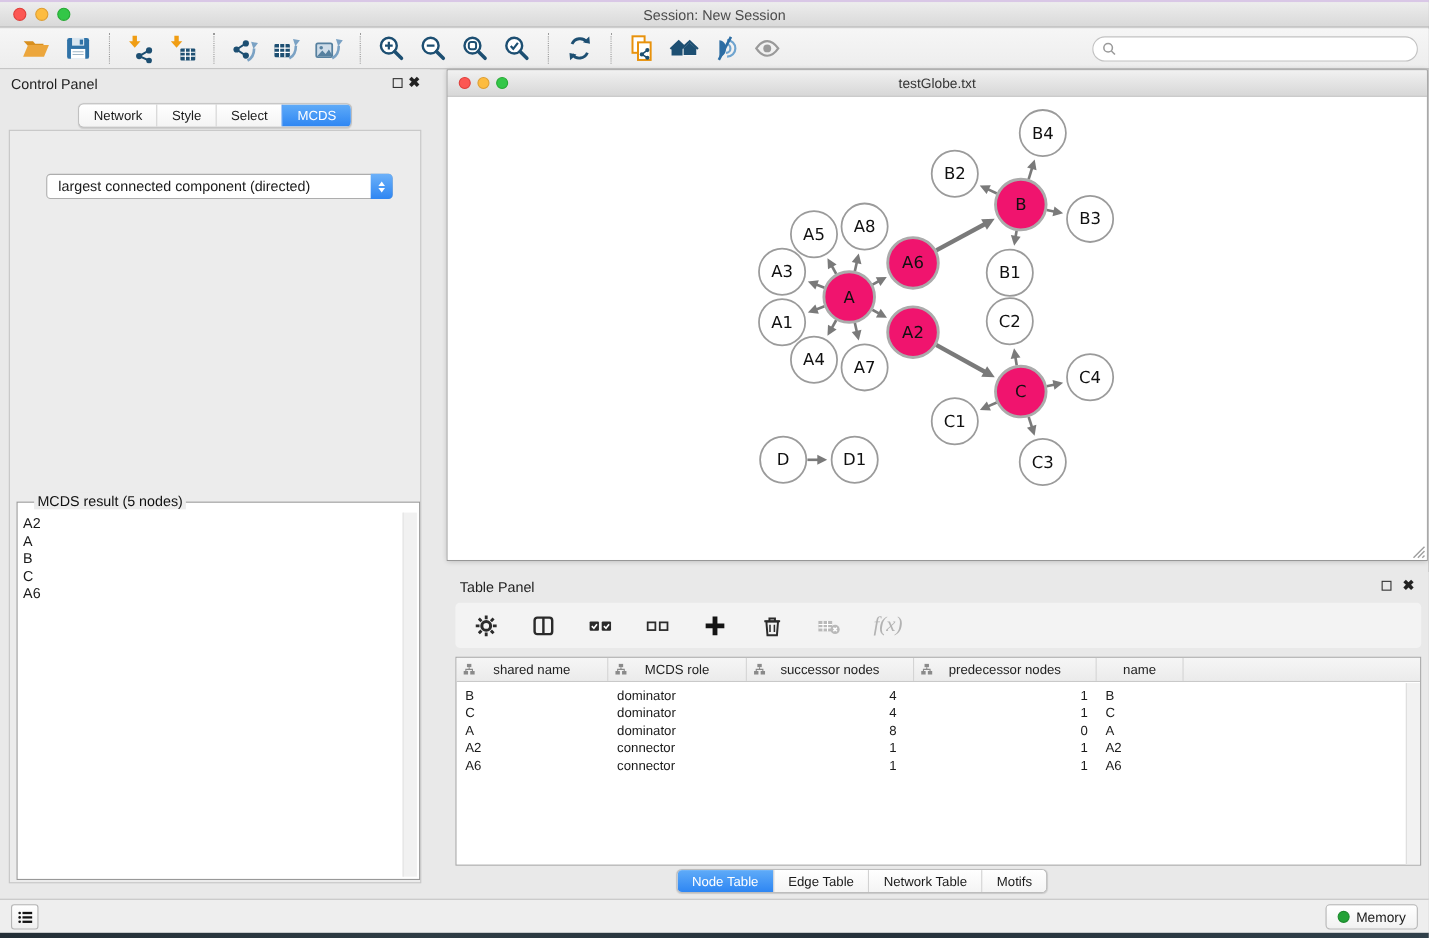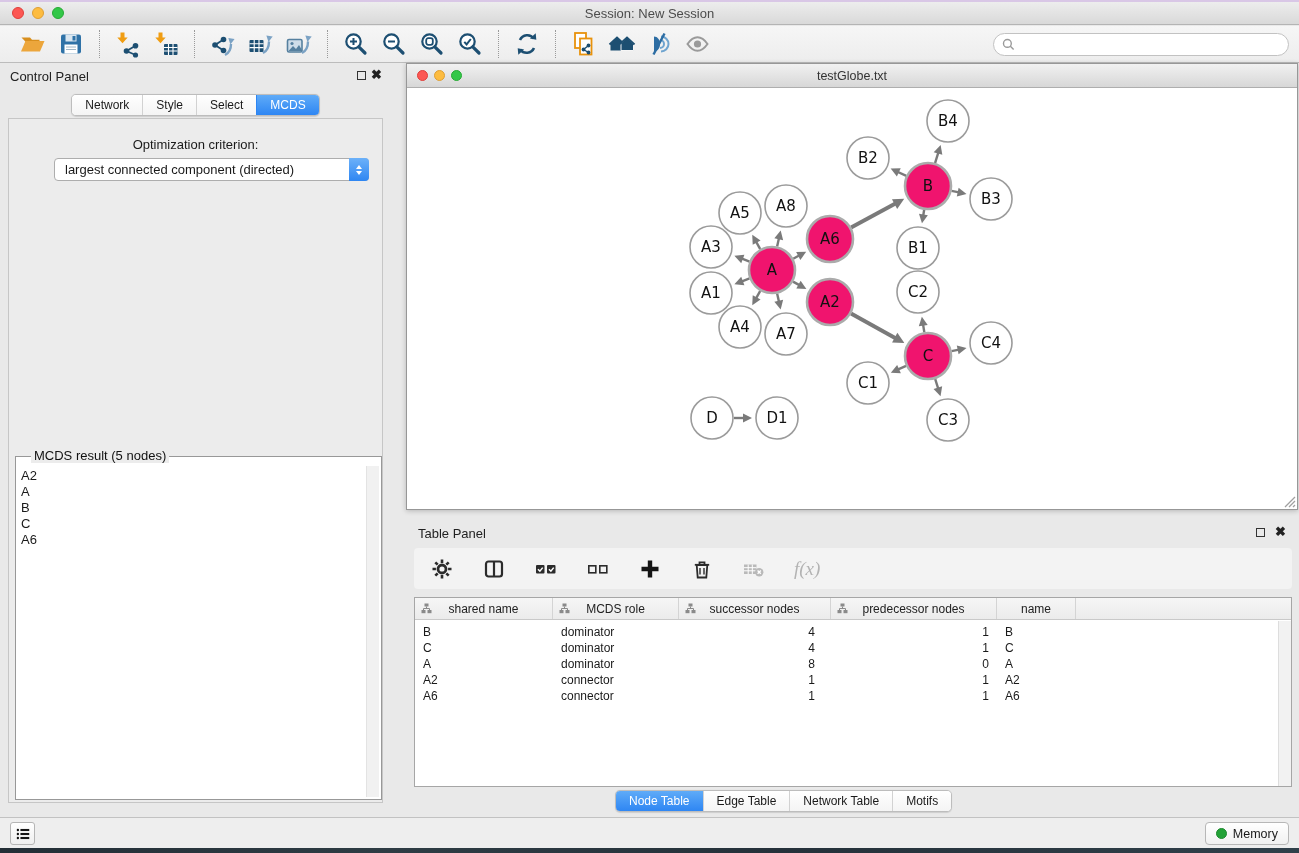--- a/index.html
+++ b/index.html
@@ -37,21 +37,21 @@
   .seg { padding:3px 13px; font-size:12px; color:#1a1a1a; background:linear-gradient(#ffffff,#f4f4f4);
     border-left:1px solid #d2d2d2; white-space:nowrap; }
   .seg:first-child { border-left:none; }
   .seg.active { background:linear-gradient(#5fabf8,#2e86f3); color:#fff; border-left-color:#2e86f3; }
   
   #control-panel { position:absolute; left:0; top:63px; width:391px; height:754px; background:#e9e9e9; }
   #cp-tabs-wrap { position:absolute; top:31px; left:0; width:100%; text-align:center; }
   #cp-content { position:absolute; left:8px; top:55px; width:375px; height:685px;
     background:#ececec; border:1px solid #c6c6c6; }
   #opt-label { position:absolute; top:18px; left:0; width:100%; text-align:center; font-size:13px; }
-  #criterion-dropdown { position:absolute; left:45px; top:39px; width:315px; height:23px; background:#fff;
+  #criterion-dropdown { position:absolute; left:33px; top:39px; width:315px; height:23px; background:#fff;
     border:1px solid #adadad; border-radius:4px; font-size:13px; line-height:21px; padding-left:10px; }
   #criterion-dropdown .stepper { position:absolute; right:-1px; top:-1px; width:20px; height:23px;
     background:linear-gradient(#6cb1f9,#2e86f2); border-radius:0 4px 4px 0;
     display:flex; flex-direction:column; align-items:center; justify-content:center; gap:2px; }
   .tri-up { width:0; height:0; border-left:3.5px solid transparent; border-right:3.5px solid transparent; border-bottom:4.5px solid #fff; }
   .tri-down { width:0; height:0; border-left:3.5px solid transparent; border-right:3.5px solid transparent; border-top:4.5px solid #fff; }
   #mcds-buttons { position:absolute; top:72px; left:0; width:100%; display:flex; justify-content:center; gap:13px; }
   .mac-btn { height:23px; padding:0 15px; background:linear-gradient(#ffffff,#f2f2f2); border:1px solid #b7b7b7;
     border-radius:4px; font-size:13px; line-height:21px; color:#111; box-shadow:0 .5px 1px rgba(0,0,0,.1); }
   #mcds-result { position:absolute; left:6px; top:337px; width:367px; height:344px;
@@ -258,21 +258,20 @@
       <div class="win-float" style="right:25px;"></div>
       <div class="win-close" style="right:9px;">✖</div>
     </div>
     <div id="cp-tabs-wrap"><div class="segmented" id="cp-tabs">
           <div class="seg">Network</div>
           <div class="seg">Style</div>
           <div class="seg">Select</div>
           <div class="seg active">MCDS</div>
         </div></div>
     <div id="cp-content">
-      <div id="opt-label">Optimization criterion:</div>
       <div id="criterion-dropdown">
         <span>largest connected component (directed)</span>
         <div class="stepper">
             <div class="tri-up"></div>
             <div class="tri-down"></div>
           </div>
       </div>
       <div id="mcds-result">
         <div class="legend">MCDS result (5 nodes)</div>
         <div id="mcds-result-list">

